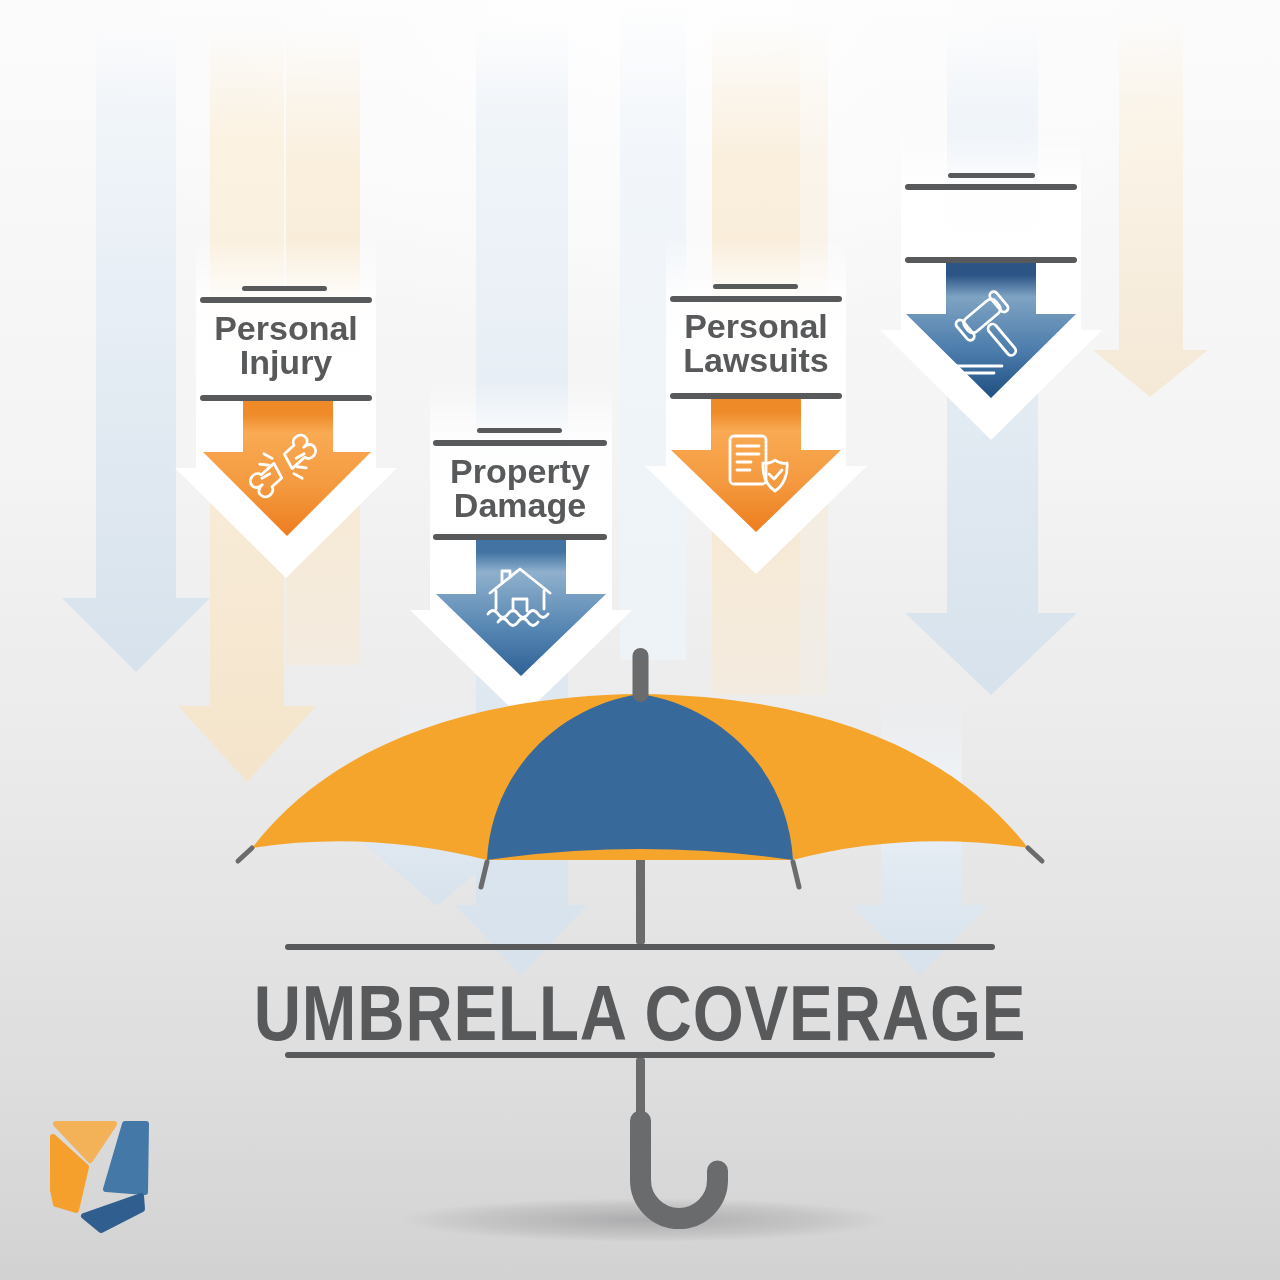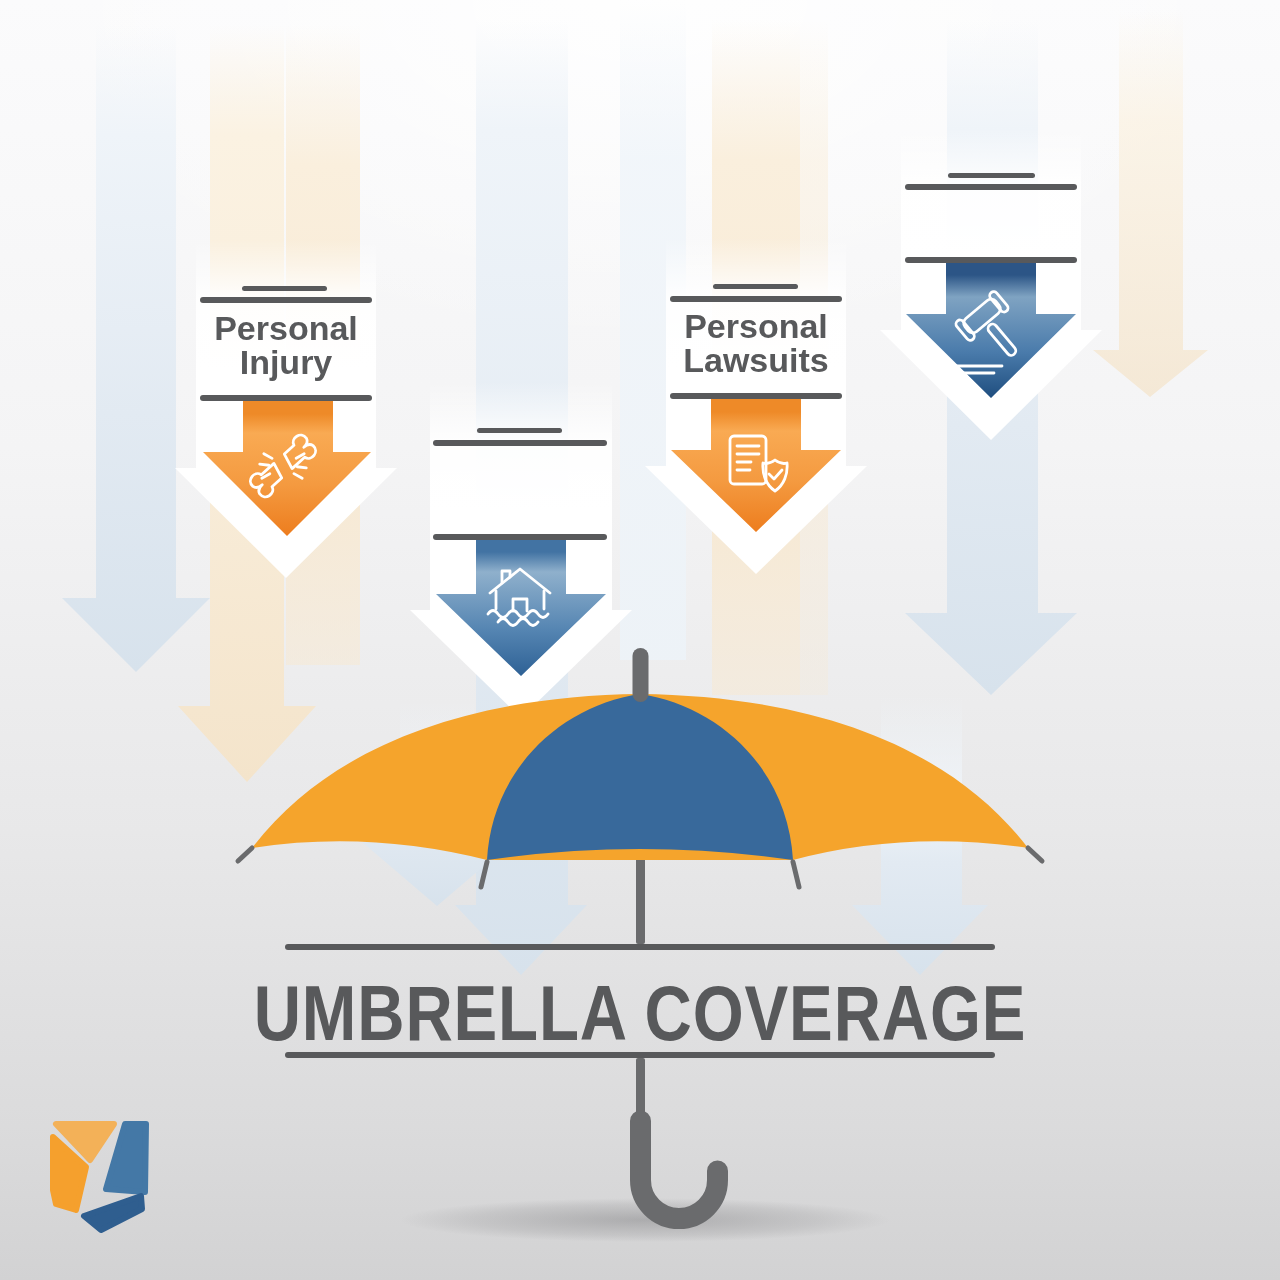--- a/index.html
+++ b/index.html
@@ -114,20 +114,24 @@
         <path d="M -10 -10 L -16 -17"></path>
         <path d="M -15 -3 L -24 -5"></path>
       <path d="M 3 13 L 6 22"></path>
         <path d="M 10 10 L 16 17"></path>
         <path d="M 15 3 L 24 5"></path>
     </g>
   </svg>
 
   <div class="divider short" style="left:477px;top:428px;width:85px;"></div>
   <div class="divider" style="left:433px;top:440px;width:174px;"></div>
+  <div class="risk-label" style="left:410px;top:454px;">
+    <span>Property</span>
+    <span>Damage</span>
+  </div>
   <div class="divider" style="left:433px;top:534px;width:174px;"></div>
   <div class="risk-arrow blue" style="left:436px;top:540px;width:170px;height:136px;clip-path:polygon(40px 0,130px 0,130px 54px,170px 54px,85px 136px,0 54px,40px 54px);"></div>
   <svg class="icon-svg" style="left:480px;top:557px;" width="80" height="80" viewBox="0 0 80 80">
     <path d="M 10 36 L 40 12 L 70 36"></path>
     <path d="M 22 26 L 22 14 L 30 14 L 30 20"></path>
     <path d="M 16 34 L 16 52"></path>
       <path d="M 64 34 L 64 52"></path>
     <path d="M 33 54 L 33 42 L 47 42 L 47 54"></path>
     <path d="M 8 57 q 5 -7 10 0 q 5 7 10 0 q 5 -7 10 0 q 5 7 10 0 q 5 -7 10 0 q 5 7 10 0"></path>
     <path d="M 18 65 q 5 -7 10 0 q 5 7 10 0 q 5 -7 10 0 q 5 7 10 0"></path>

